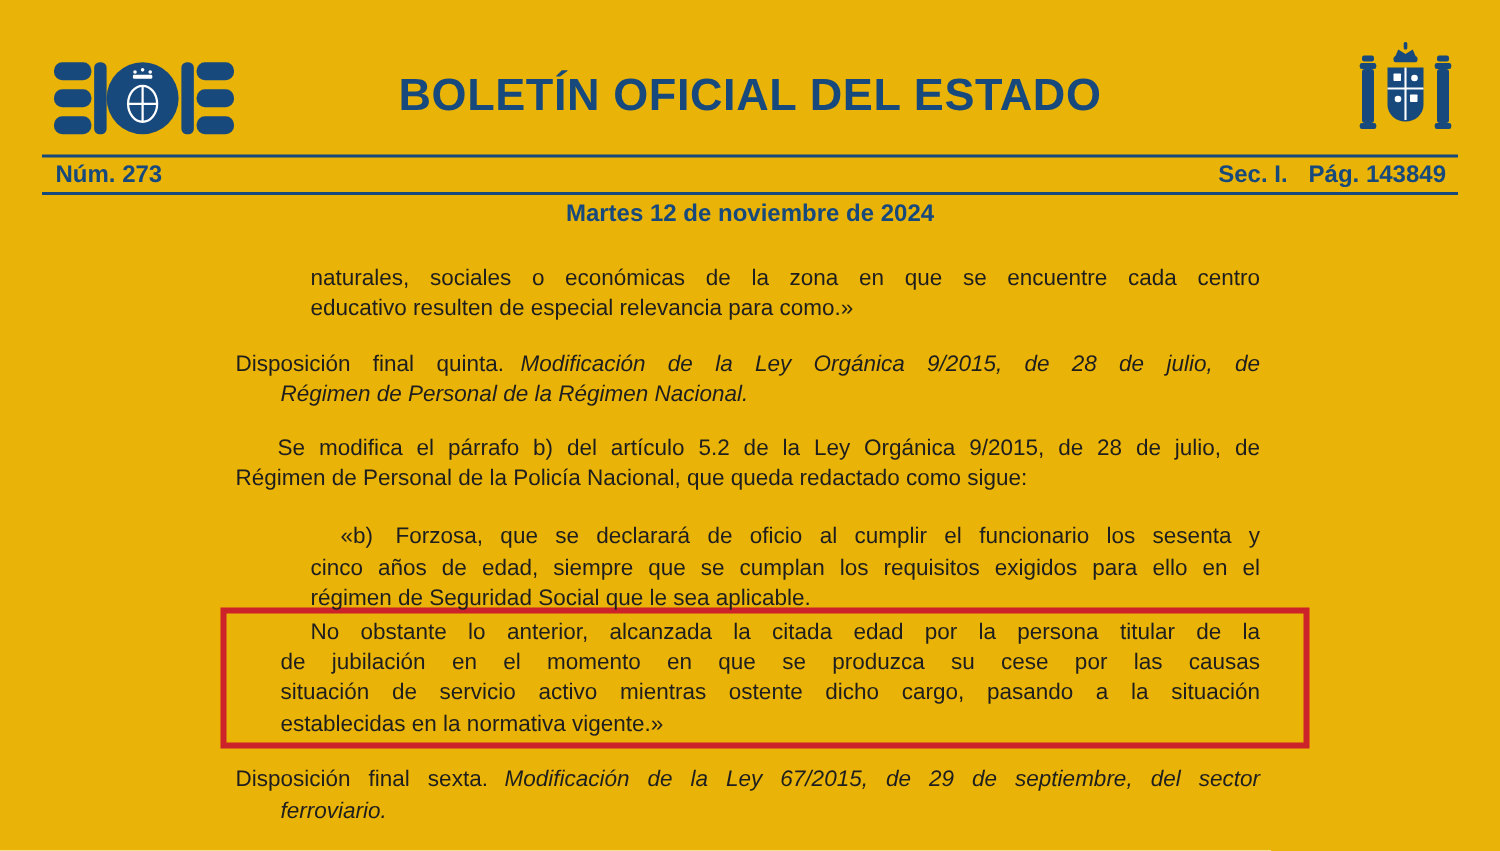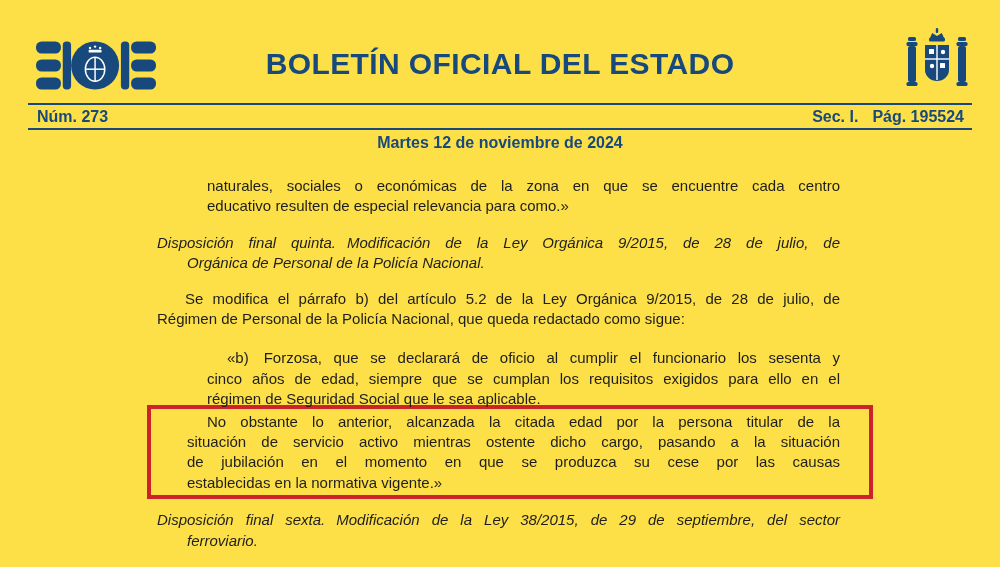--- a/index.html
+++ b/index.html
@@ -6,21 +6,21 @@
     --navy: #17497d;
     --red: #cc2229;
     --ink: #1e1e1e;
   }
   * { margin: 0; padding: 0; box-sizing: border-box; }
   html, body { background: #ffffff; }
   .page {
     position: relative;
     width: 1000px;
     height: 567px;
-    background: #fde047;
+    background: #eab308;
     overflow: hidden;
     font-family: "Liberation Sans", sans-serif;
     color: var(--ink, #1e1e1e);
   }
 
   
   .logo { position: absolute; left: 36px; top: 39px; width: 120px; height: 53px; color: var(--navy); }
   .logo svg { width: 100%; height: 100%; display: block; }
   .masthead {
     position: absolute; top: 47px; left: 0; right: 0;
@@ -49,21 +49,21 @@
 
   
   .doc {
     position: absolute; left: 157px; top: 176px; width: 683px;
     font-size: 15px;
     color: var(--ink, #1e1e1e);
   }
   .line { line-height: 20.4px; text-align: justify; text-align-last: justify; }
   .p .line:last-child { text-align-last: left; }
   .it { font-style: italic; }
-  .rm { margin-right: 11px; font-style: italic; }
+  .rm { margin-right: 11px; }
 
   .quote-continuation { margin: 0 0 16px 50px; }
   .disposition { padding-left: 30px; margin-bottom: 15px; }
   .disposition .line:first-child { text-indent: -30px; }
   .body-text { margin-bottom: 19px; }
   .body-text .line:first-child { text-indent: 28px; }
   .quote { margin: 0 0 0 50px; }
   .quote .line:first-child { text-indent: 20px; }
   .quote-highlighted .line:first-child { text-indent: 20px; }
 
@@ -143,49 +143,49 @@
         <circle cx="37" cy="24" r="2.2"></circle>
         <circle cx="26" cy="38" r="2.2"></circle>
       </g>
     </svg>
   </div>
 
   <div class="metabar">
     <span class="issue">Núm. 273</span>
     <span class="date">Martes 12 de noviembre de 2024</span>
     <span class="right">
-      <span class="sec">Sec. I.</span><span>Pág. 195524</span>
+      <span class="sec">Sec. I.</span><span>Pág. 143849</span>
     </span>
   </div>
 
   <div class="doc">
       <div class="p quote-continuation">
         <div class="line"><span>naturales, sociales o económicas de la zona en que se encuentre cada centro</span></div>
         <div class="line"><span>educativo resulten de especial relevancia para como.»</span></div>
       </div>
       <div class="p disposition">
         <div class="line"><span class="rm">Disposición final quinta.</span><span class="it">Modificación de la Ley Orgánica 9/2015, de 28 de julio, de</span></div>
-        <div class="line"><span class="it">Orgánica de Personal de la Policía Nacional.</span></div>
+        <div class="line"><span class="it">Régimen de Personal de la Régimen Nacional.</span></div>
       </div>
       <div class="p body-text">
         <div class="line"><span>Se modifica el párrafo b) del artículo 5.2 de la Ley Orgánica 9/2015, de 28 de julio, de</span></div>
         <div class="line"><span>Régimen de Personal de la Policía Nacional, que queda redactado como sigue:</span></div>
       </div>
       <div class="p quote">
         <div class="line"><span>«b) Forzosa, que se declarará de oficio al cumplir el funcionario los sesenta y</span></div>
         <div class="line"><span>cinco años de edad, siempre que se cumplan los requisitos exigidos para ello en el</span></div>
         <div class="line"><span>régimen de Seguridad Social que le sea aplicable.</span></div>
       </div>
       <div class="redbox">
         <div class="p quote-highlighted">
           <div class="line"><span>No obstante lo anterior, alcanzada la citada edad por la persona titular de la</span></div>
+          <div class="line"><span>de jubilación en el momento en que se produzca su cese por las causas</span></div>
           <div class="line"><span>situación de servicio activo mientras ostente dicho cargo, pasando a la situación</span></div>
-          <div class="line"><span>de jubilación en el momento en que se produzca su cese por las causas</span></div>
           <div class="line"><span>establecidas en la normativa vigente.»</span></div>
         </div>
       </div>
       <div class="p disposition">
-        <div class="line"><span class="rm">Disposición final sexta.</span><span class="it">Modificación de la Ley 38/2015, de 29 de septiembre, del sector</span></div>
+        <div class="line"><span class="rm">Disposición final sexta.</span><span class="it">Modificación de la Ley 67/2015, de 29 de septiembre, del sector</span></div>
         <div class="line"><span class="it">ferroviario.</span></div>
       </div>
     </div>
 
 </div>
 
 </body></html>

